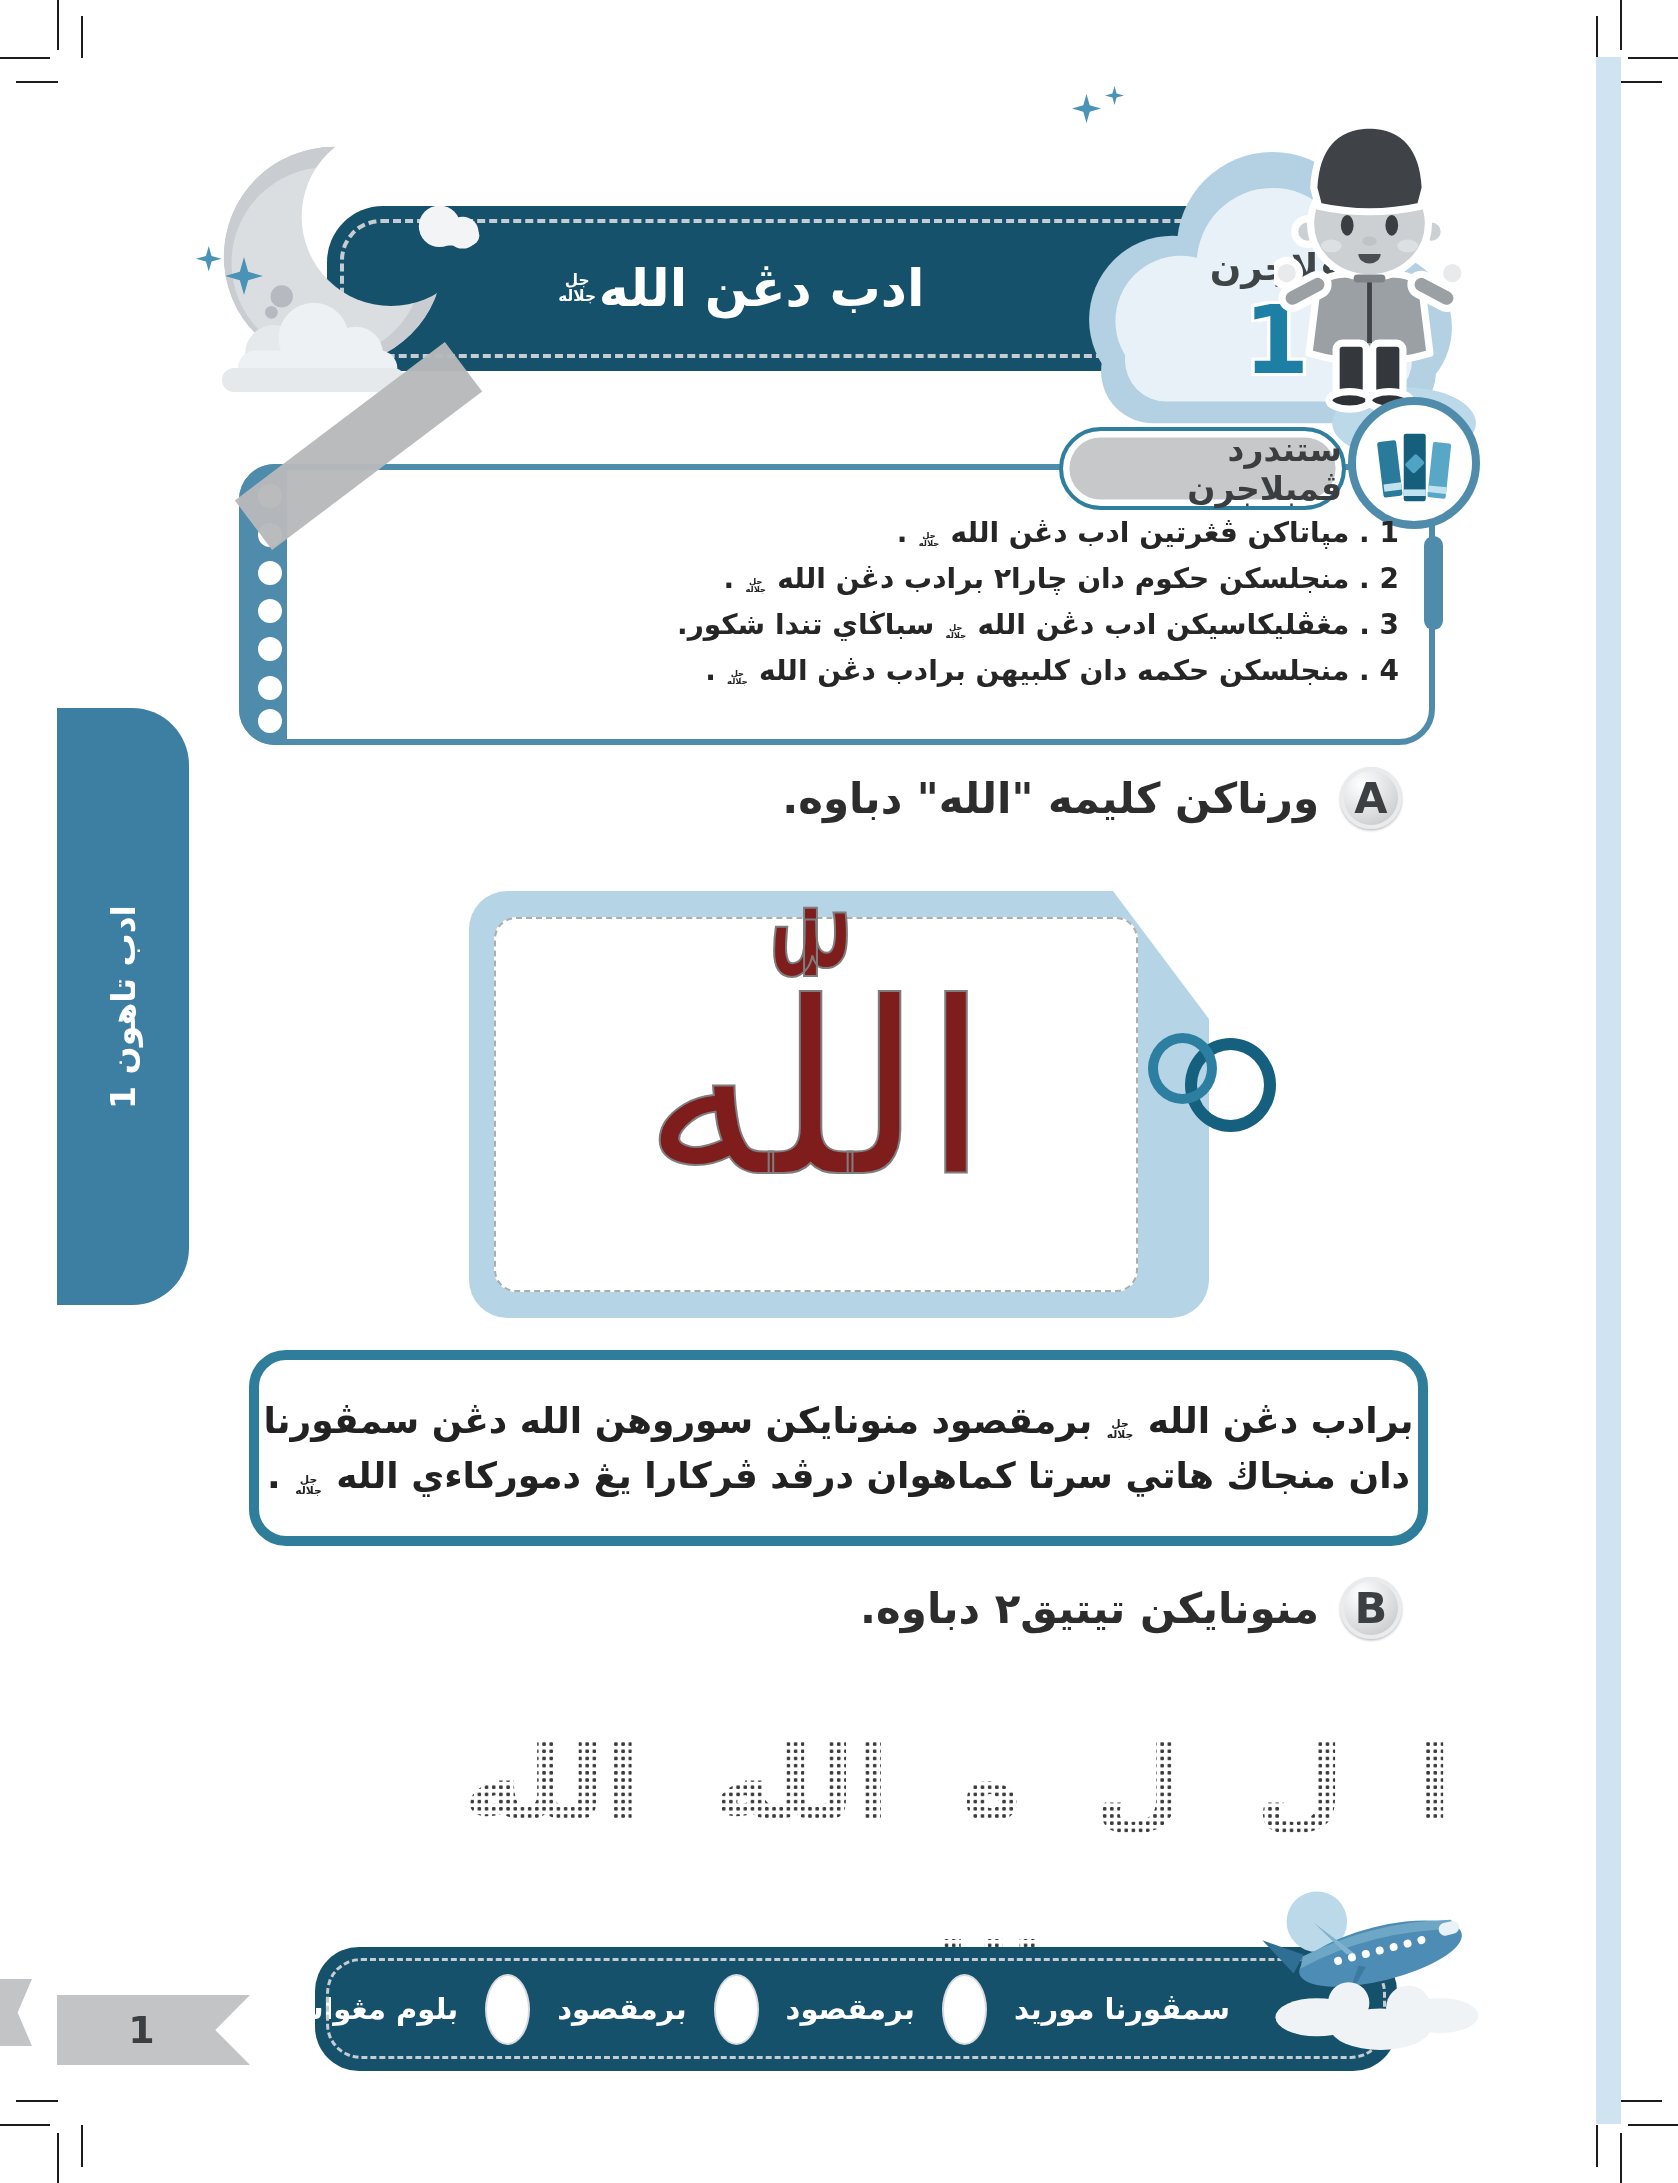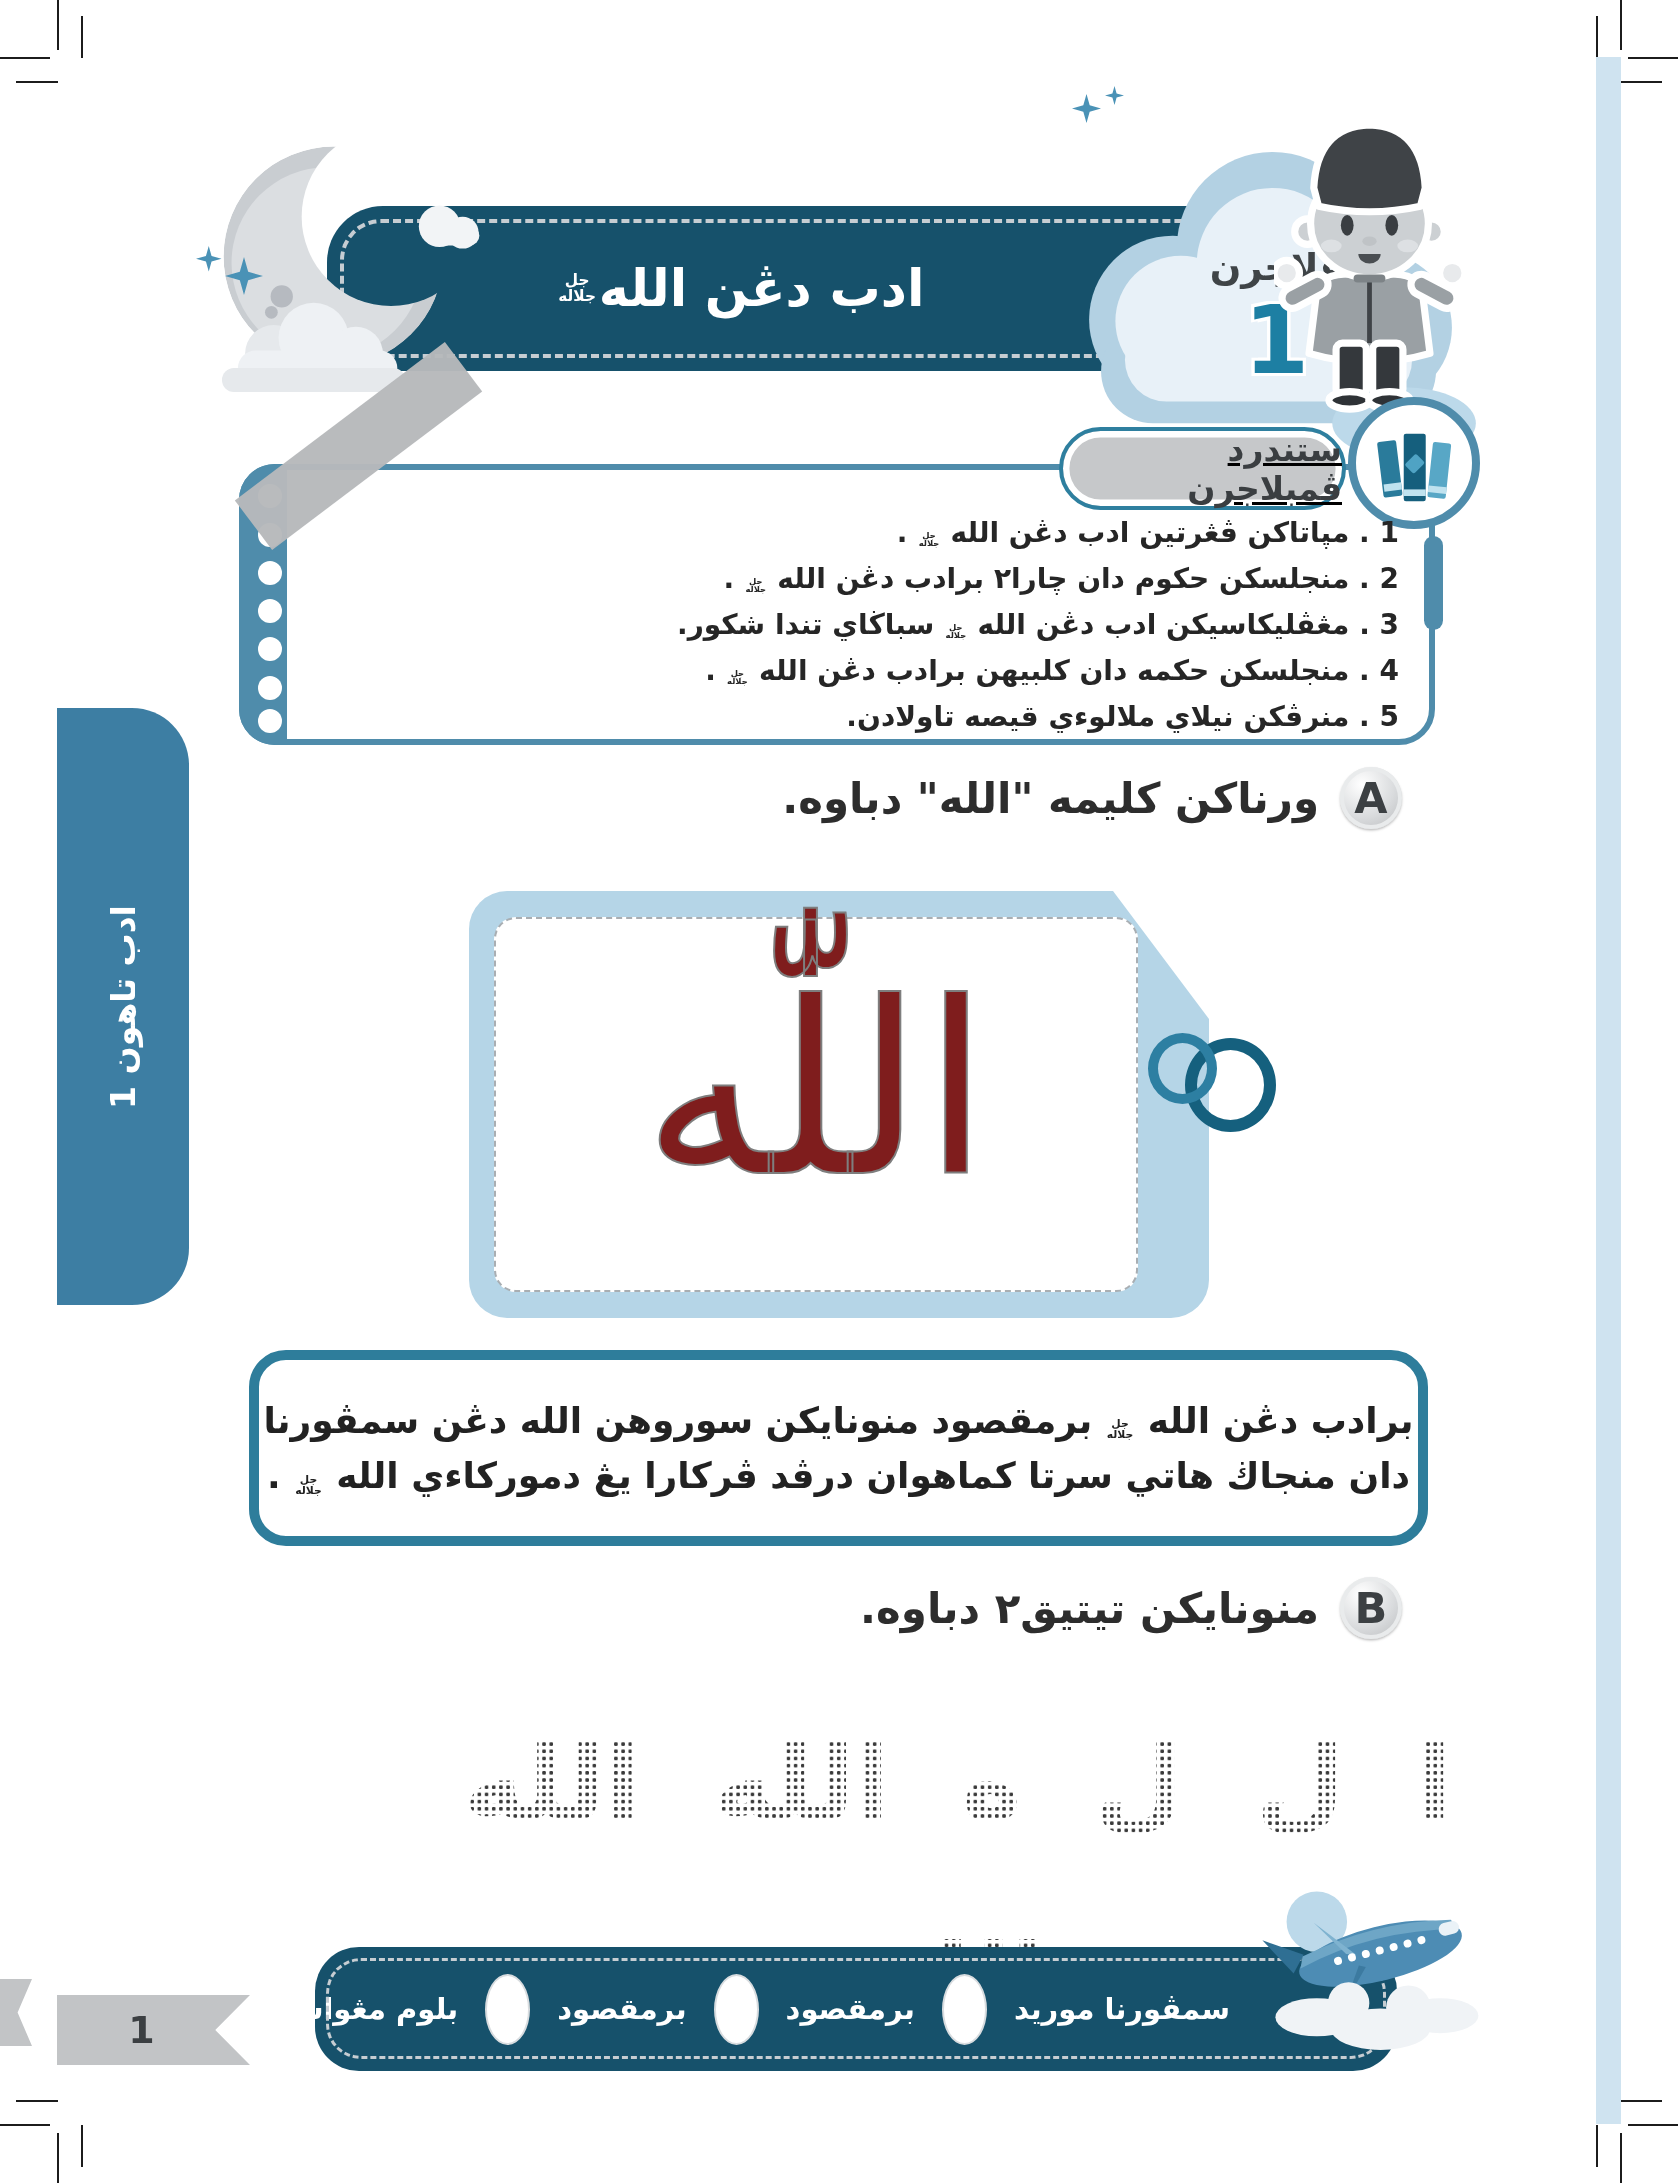--- a/index.html
+++ b/index.html
@@ -37,21 +37,21 @@
   .moon{position:absolute;left:206px;top:137px;width:279px;height:263px;}
 
   
   .standards{position:absolute;left:239px;top:464px;width:1196px;height:281px;background:#fff;
     border:6.4px solid #4f8cab;border-radius:36px;box-sizing:border-box;}
   .std-strip{position:absolute;left:-6.4px;top:-6.4px;bottom:-6.4px;width:48px;background:#4f8cab;border-radius:36px 0 0 36px;}
   .std-hole{position:absolute;left:12.8px;width:24px;height:24px;background:#fff;border-radius:50%;}
   .tape{position:absolute;left:227px;top:415px;width:263px;height:62px;background:#b7b9bb;transform:rotate(-37deg);opacity:.97;}
   .std-pill{position:absolute;left:1059px;top:427px;width:287px;height:83px;background:#c6c8ca;
     border:4.8px solid #2e7f9f;border-radius:45px;box-shadow:inset 0 0 0 6.4px #ffffff;
-    display:flex;align-items:center;justify-content:center;box-sizing:border-box;text-decoration:underline;}
+    display:flex;align-items:center;justify-content:center;box-sizing:border-box;}
   .std-pill span{direction:rtl;font-size:33px;font-weight:bold;color:#3a3e41;}
   .books-circle{position:absolute;left:1348px;top:397px;width:116px;height:116px;background:#fff;
     border:8px solid #4f8cab;border-radius:50%;display:flex;align-items:center;justify-content:center;}
   .std-bar{position:absolute;left:1424px;top:536px;width:19px;height:94px;background:#4f8cab;border-radius:9.6px;}
   .std-list{position:absolute;left:287px;top:510px;width:1112px;direction:rtl;text-align:right;}
   .std-item{font-size:28px;font-weight:bold;color:#262626;line-height:46px;white-space:nowrap;}
 
   
   .sec-head{position:absolute;right:277px;display:flex;align-items:center;gap:21px;direction:rtl;}
   .badge{width:62px;height:62px;border-radius:50%;flex:0 0 auto;
@@ -266,21 +266,20 @@
           <span>جلاله</span>
         </span> .</div>
     <div class="std-item">3 . مڠڤليكاسيكن ادب دڠن الله <span class="swt">
           <span>جل</span>
           <span>جلاله</span>
         </span> سباڬاي تندا شكور.</div>
     <div class="std-item">4 . منجلسكن حكمه دان كلبيهن برادب دڠن الله <span class="swt">
           <span>جل</span>
           <span>جلاله</span>
         </span> .</div>
-    <div class="std-item">5 . منرڤكن نيلاي ملالوءي قيصه تاولادن.</div>
   </div>
 
   <div class="sec-head sec-a">
     <div class="badge">A</div>
     <div class="sec-text">ورناكن كليمه "الله" دباوه.</div>
   </div>
 
   <div class="tag"></div>
   <div class="tag-cut"></div>
   <div class="tag-inner">

